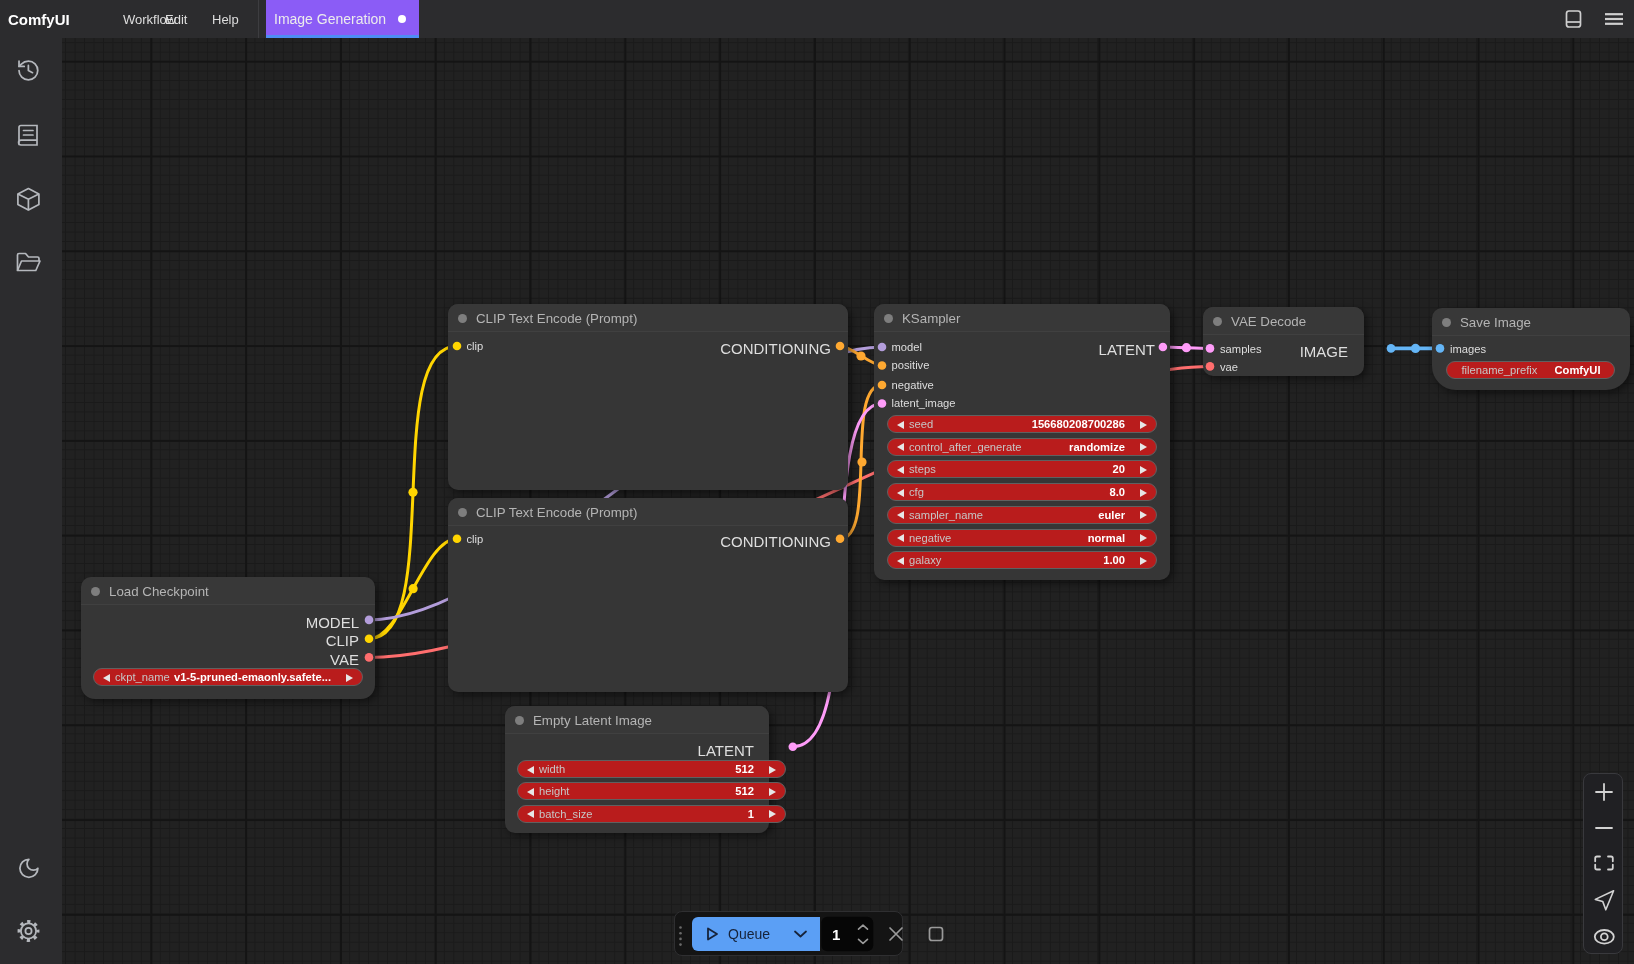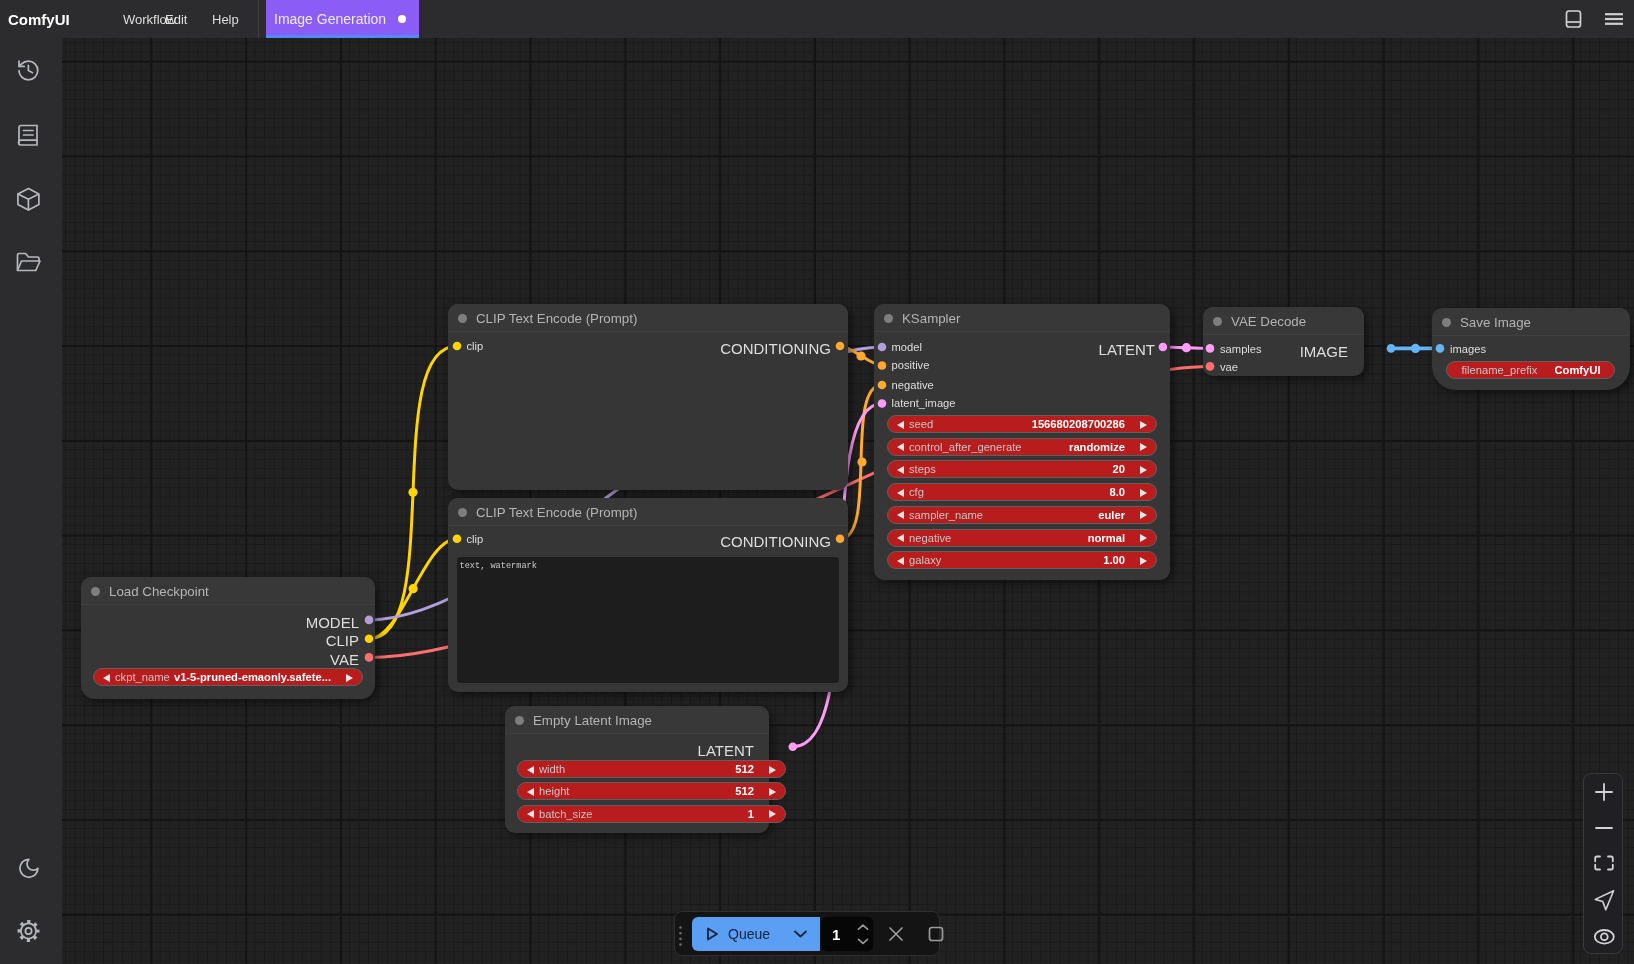--- a/index.html
+++ b/index.html
@@ -48,21 +48,21 @@
   position:absolute; height:18px; background:#b91c1c; border:1px solid #606060;
   border-radius:9px; font-size:11.2px; color:#c6c6c6;
 }
 .w .lab { position:absolute; left:21px; top:2px; }
 .w .val { position:absolute; right:31px; top:2px; color:#ffffff; font-weight:bold; }
 .w .la, .w .ra { position:absolute; top:4.5px; width:0; height:0; border-top:4.5px solid transparent; border-bottom:4.5px solid transparent; }
 .w .la { left:9px; border-right:7px solid #e6e6e6; }
 .w .ra { right:9px; border-left:7px solid #e6e6e6; }
 #wires { position:absolute; left:0; top:0; z-index:1; }
 #queuebar {
-  position:absolute; left:674px; top:911px; width:266px; height:45px;
+  position:absolute; left:674px; top:911px; width:229px; height:45px;
   background:#141414; border:1px solid #2f2f31; border-radius:8px; z-index:10;
 }
 #zoompanel {
   position:absolute; left:1583px; top:773px; width:40px; height:181px;
   background:#202023; border:1px solid #39393d; border-radius:8px; z-index:10;
 }
 </style>
 </head>
 <body>
 <div id="canvas">
@@ -92,21 +92,20 @@
   <div class="sl" style="left:18.5px; top:35.5px;">clip</div>
   <div class="sr" style="right:17px; top:35.5px;">CONDITIONING</div>
 </div>
 
 <div class="node" style="left:448px; top:498px; width:400px; height:194px;">
   <div class="nh"></div>
     <div class="nd"></div>
     <div class="nt">CLIP Text Encode (Prompt)</div>
   <div class="sl" style="left:18.5px; top:34.5px;">clip</div>
   <div class="sr" style="right:17px; top:34.5px;">CONDITIONING</div>
-  <div class="ta" style="left:8.5px; top:59px; width:382px; height:126px;">text, watermark</div>
 </div>
 
 <div class="node" style="left:874px; top:304px; width:296px; height:276px;">
   <div class="nh"></div>
     <div class="nd"></div>
     <div class="nt">KSampler</div>
   <div class="sl" style="left:17.5px; top:36.5px;">model</div>
   <div class="sl" style="left:17.5px; top:55px;">positive</div>
   <div class="sl" style="left:17.5px; top:74.5px;">negative</div>
   <div class="sl" style="left:17.5px; top:93px;">latent_image</div>

